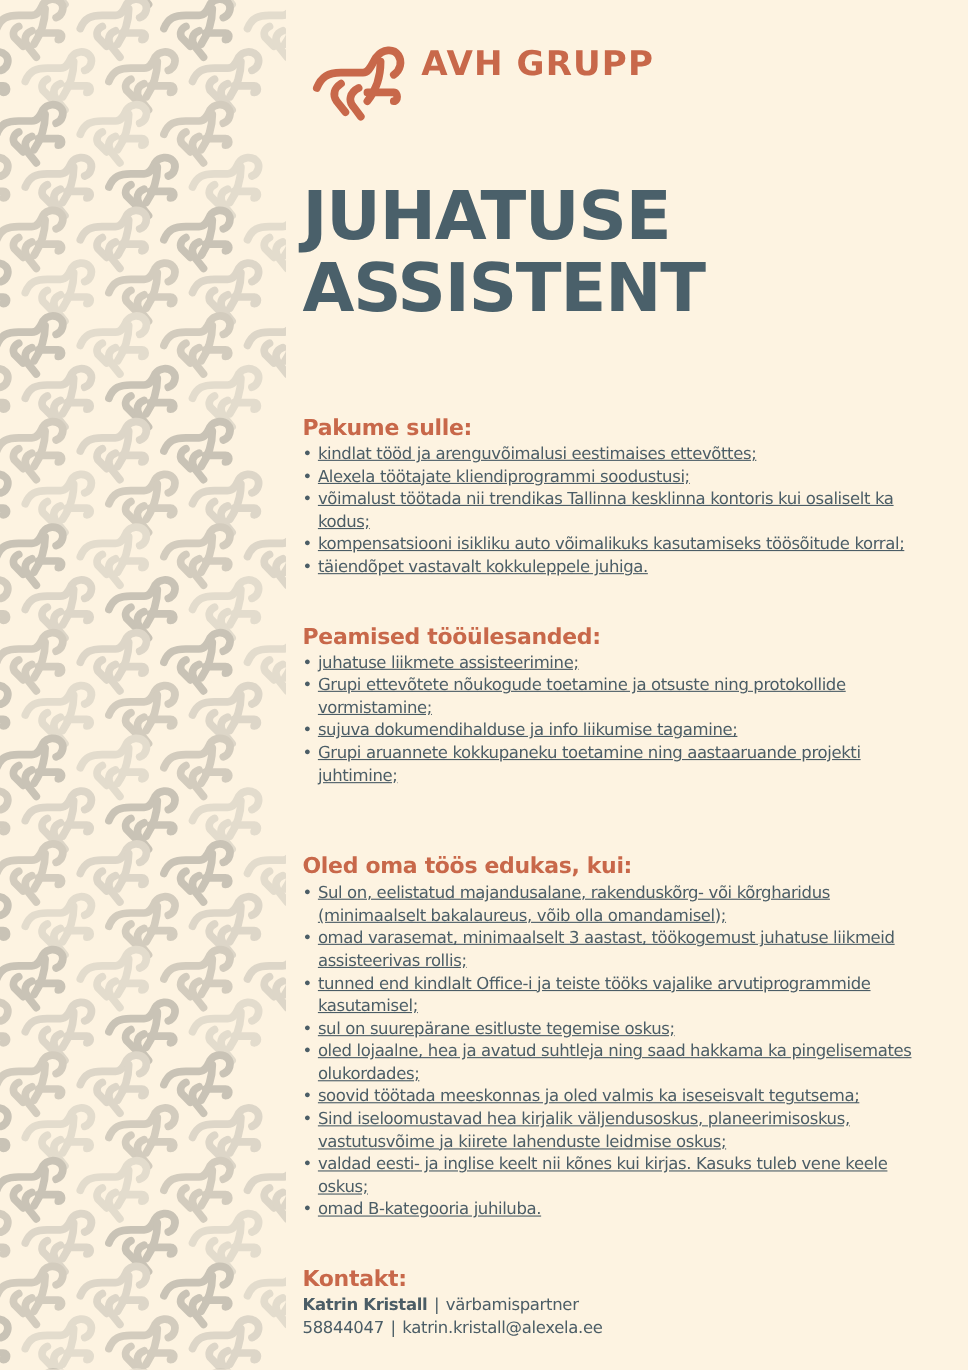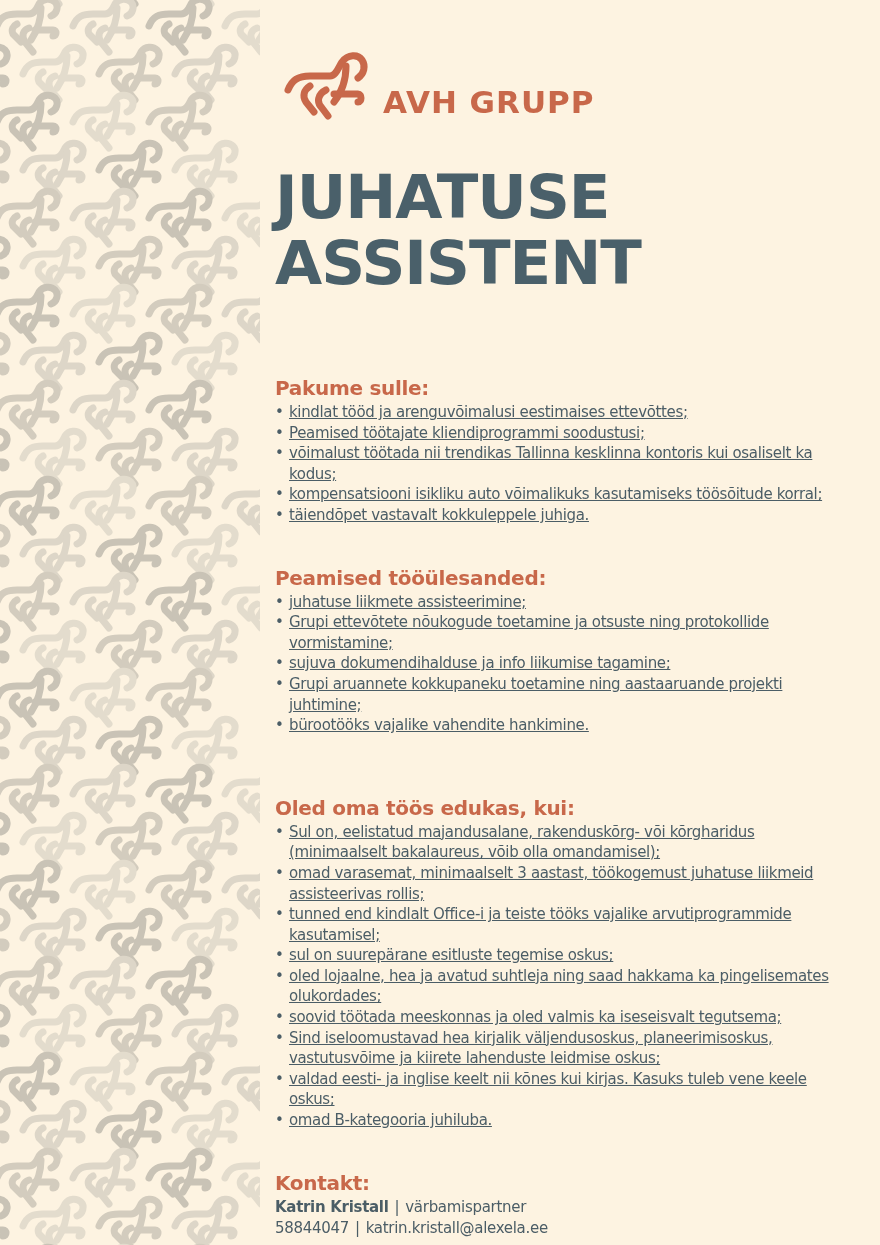--- a/index.html
+++ b/index.html
@@ -11,21 +11,21 @@
     color: #4b5d66;
   }
   .pattern {
     position: absolute; left: 0; top: 0; width: 260px; height: 1245px;
     overflow: hidden;
   }
   .pattern svg { position: absolute; left: 0; top: 0; }
   .content {
     position: absolute; left: 275px; top: 40px; width: 570px;
   }
-  .brand { display: flex; align-items: flex-end; height: 80px; margin-left: 5px; }
+  .brand { display: flex; align-items: flex-start; height: 80px; margin-left: 5px; }
   .brand-logo { width: 95px; height: 70px; }
   .brand-name {
     color: #c8684a; font-weight: bold; font-size: 31px; letter-spacing: 1px;
     margin-left: 8px; font-family: "DejaVu Sans", sans-serif;
   }
   .title {
     margin-top: 44px;
     color: #4a606a; font-weight: bold; font-size: 61px; line-height: 66px;
     font-family: "DejaVu Sans", sans-serif; letter-spacing: -1px;
   }
@@ -203,35 +203,34 @@
 
   <div class="title">
     <div>JUHATUSE</div>
     <div>ASSISTENT</div>
   </div>
 
   <div class="section" style="margin-top:80px">
     <h2>Pakume sulle:</h2>
     <ul>
       <li>kindlat tööd ja arenguvõimalusi eestimaises ettevõttes;</li>
-      <li>Peamised töötajate kliendiprogrammi soodustusi;</li>
+      <li>Alexela töötajate kliendiprogrammi soodustusi;</li>
       <li>võimalust töötada nii trendikas Tallinna kesklinna kontoris kui osaliselt ka kodus;</li>
       <li>kompensatsiooni isikliku auto võimalikuks kasutamiseks töösõitude korral;</li>
       <li>täiendõpet vastavalt kokkuleppele juhiga.</li>
     </ul>
   </div>
 
   <div class="section" style="margin-top:40px">
     <h2>Peamised tööülesanded:</h2>
     <ul>
       <li>juhatuse liikmete assisteerimine;</li>
       <li>Grupi ettevõtete nõukogude toetamine ja otsuste ning protokollide vormistamine;</li>
       <li>sujuva dokumendihalduse ja info liikumise tagamine;</li>
       <li>Grupi aruannete kokkupaneku toetamine ning aastaaruande projekti juhtimine;</li>
-      <li>bürootööks vajalike vahendite hankimine.</li>
     </ul>
   </div>
 
   <div class="section" style="margin-top:60px">
     <h2>Oled oma töös edukas, kui:</h2>
     <ul>
       <li>Sul on, eelistatud majandusalane, rakenduskõrg- või kõrgharidus (minimaalselt bakalaureus, võib olla omandamisel);</li>
       <li>omad varasemat, minimaalselt 3 aastast, töökogemust juhatuse liikmeid assisteerivas rollis;</li>
       <li>tunned end kindlalt Office-i ja teiste tööks vajalike arvutiprogrammide kasutamisel;</li>
       <li>sul on suurepärane esitluste tegemise oskus;</li>

